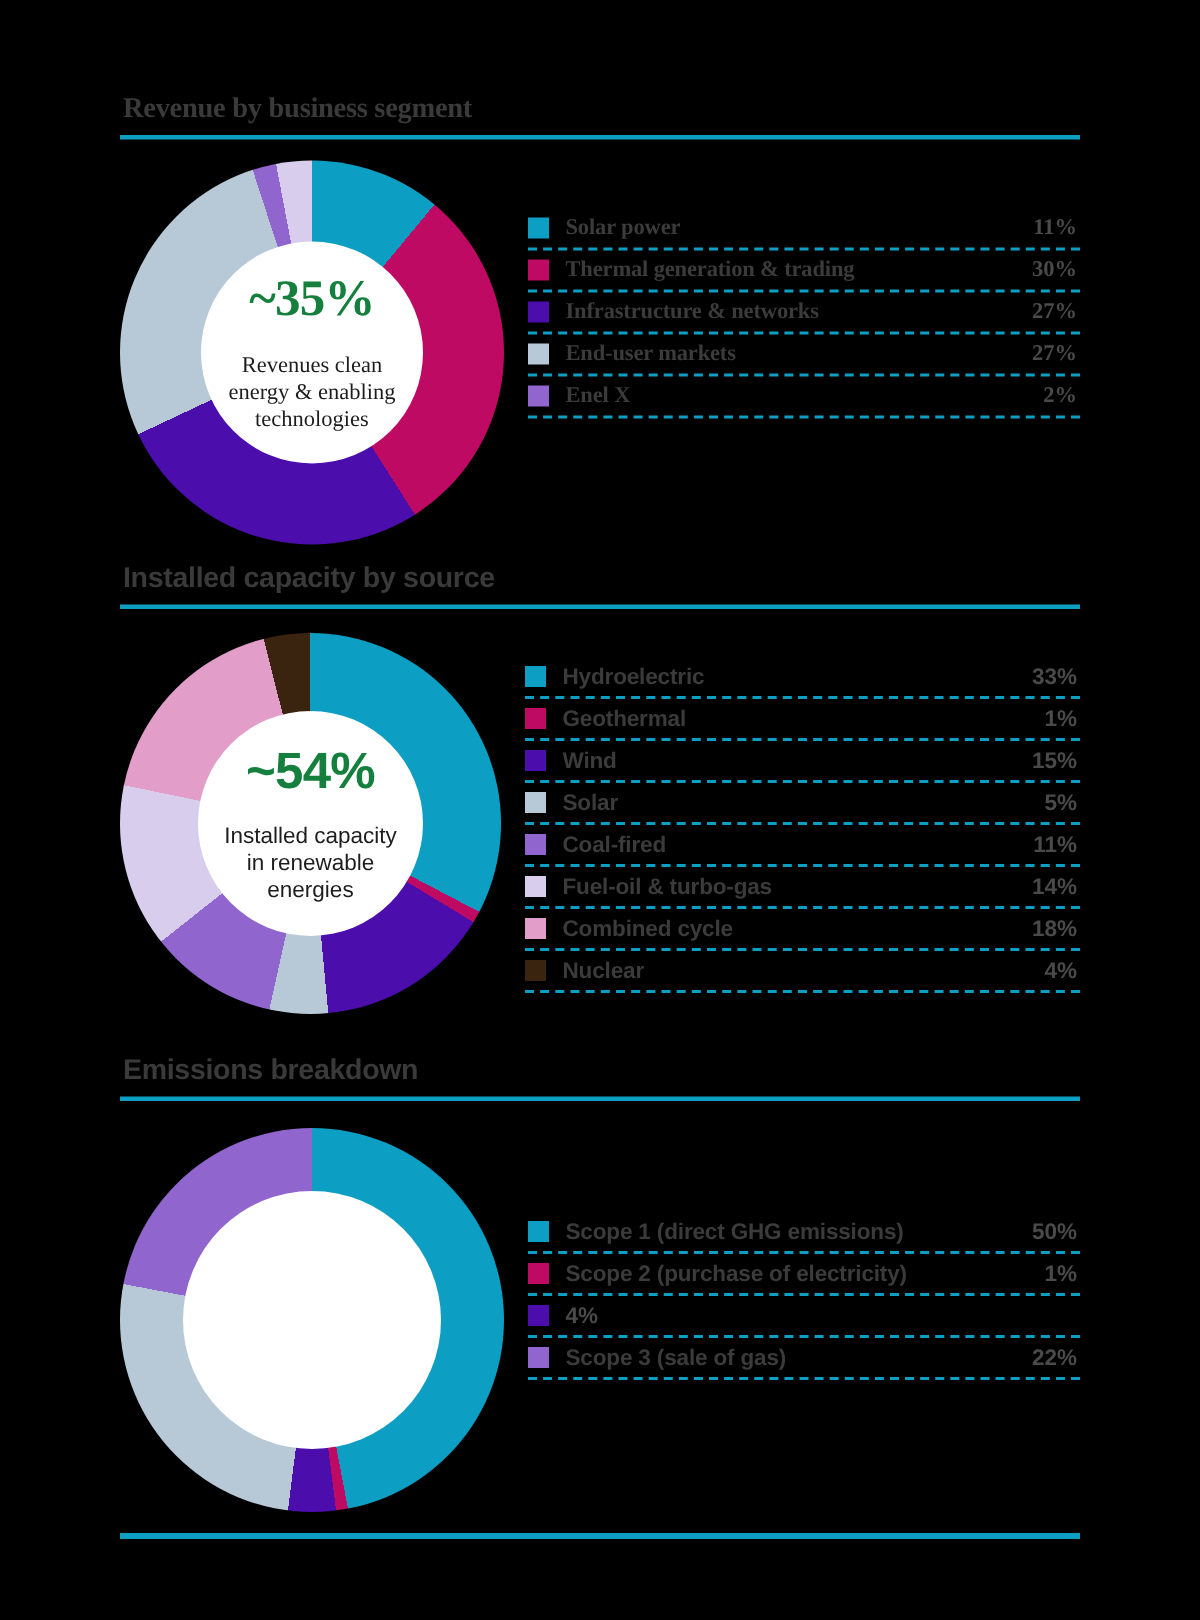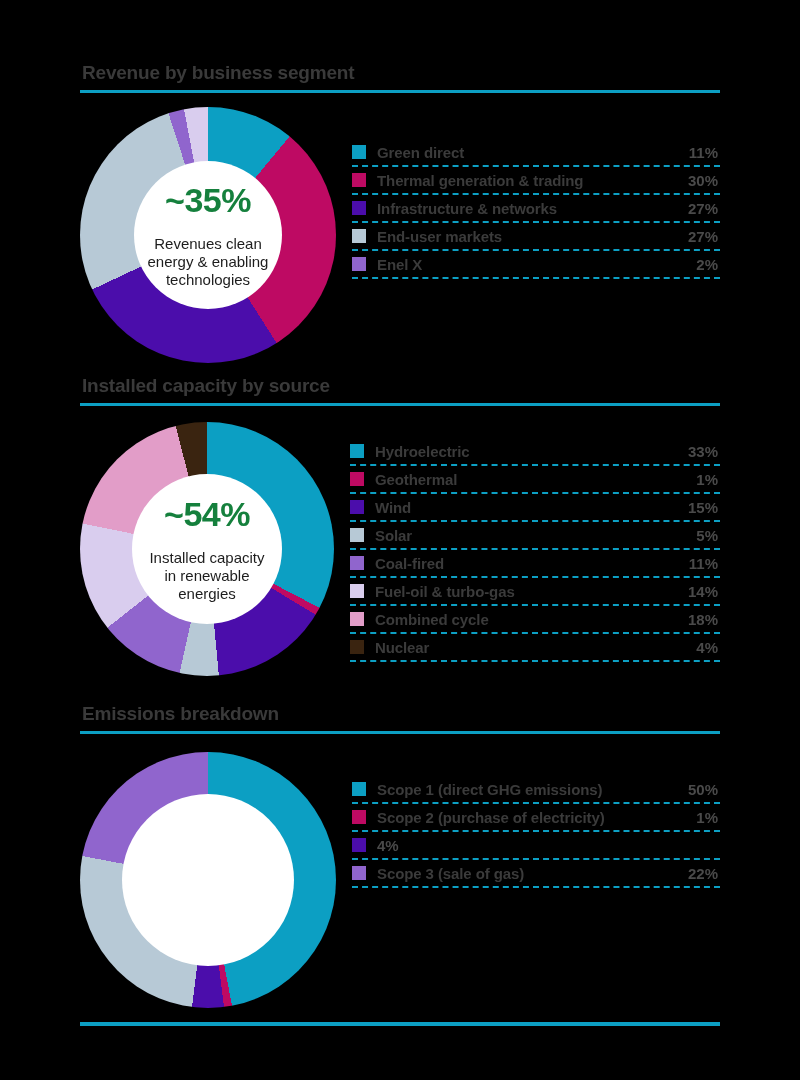--- a/index.html
+++ b/index.html
@@ -129,36 +129,36 @@
     width: 640px;
     height: 4px;
     background: #0C9FC3;
   }
 </style>
 </head>
 <body>
 
 <div class="page">
 
-  <div class="section" style="top:62px;">
+  <div class="section" style="top:62px;font-family:Liberation Serif, serif;">
     <div class="section-title">Revenue by business segment</div>
     <div class="title-rule"></div>
     <div class="chart-row" style="margin-top:14px;">
       <div class="donut-wrap">
         <div class="donut" id="donut-0" style="width: 256px; height: 256px; background: conic-gradient(rgb(12, 159, 195) 0deg, rgb(12, 159, 195) 39.6deg, rgb(190, 10, 99) 39.6deg, rgb(190, 10, 99) 147.6deg, rgb(75, 13, 171) 147.6deg, rgb(75, 13, 171) 244.8deg, rgb(183, 201, 214) 244.8deg, rgb(183, 201, 214) 342deg, rgb(144, 101, 205) 342deg, rgb(144, 101, 205) 349.2deg, rgb(217, 205, 238) 349.2deg, rgb(217, 205, 238) 360deg);">
           <div class="donut-hole" style="width:148px;height:148px;">
             <div class="hole-big">~35%</div>
             <div class="hole-sub">Revenues clean energy &amp; enabling technologies</div>
           </div>
         </div>
       </div>
       <div class="legend" id="legend-0" style="margin-top:32px;">
           <div class="legend-row">
             <span class="legend-swatch" style="background: rgb(12, 159, 195);"></span>
-            <span class="legend-label">Green direct</span>
+            <span class="legend-label">Solar power</span>
             <span class="legend-value">11%</span>
           </div>
           <div class="legend-row">
             <span class="legend-swatch" style="background: rgb(190, 10, 99);"></span>
             <span class="legend-label">Thermal generation &amp; trading</span>
             <span class="legend-value">30%</span>
           </div>
           <div class="legend-row">
             <span class="legend-swatch" style="background: rgb(75, 13, 171);"></span>
             <span class="legend-label">Infrastructure &amp; networks</span>
@@ -237,21 +237,21 @@
 
   <div class="section" style="top:703px;">
     <div class="section-title">Emissions breakdown</div>
     <div class="title-rule"></div>
     <div class="chart-row" style="margin-top:18px;">
       <div class="donut-wrap">
         <div class="donut" id="donut-2" style="width: 256px; height: 256px; background: conic-gradient(rgb(12, 159, 195) 0deg, rgb(12, 159, 195) 169.2deg, rgb(190, 10, 99) 169.2deg, rgb(190, 10, 99) 172.8deg, rgb(75, 13, 171) 172.8deg, rgb(75, 13, 171) 187.2deg, rgb(183, 201, 214) 187.2deg, rgb(183, 201, 214) 280.8deg, rgb(144, 101, 205) 280.8deg, rgb(144, 101, 205) 360deg);">
           <div class="donut-hole" style="width:172px;height:172px;"></div>
         </div>
       </div>
-      <div class="legend" id="legend-2" style="margin-top:24px;">
+      <div class="legend" id="legend-2" style="margin-top:56px;">
           <div class="legend-row">
             <span class="legend-swatch" style="background: rgb(12, 159, 195);"></span>
             <span class="legend-label">Scope 1 (direct GHG emissions)</span>
             <span class="legend-value">50%</span>
           </div>
           <div class="legend-row">
             <span class="legend-swatch" style="background: rgb(190, 10, 99);"></span>
             <span class="legend-label">Scope 2 (purchase of electricity)</span>
             <span class="legend-value">1%</span>
           </div>

